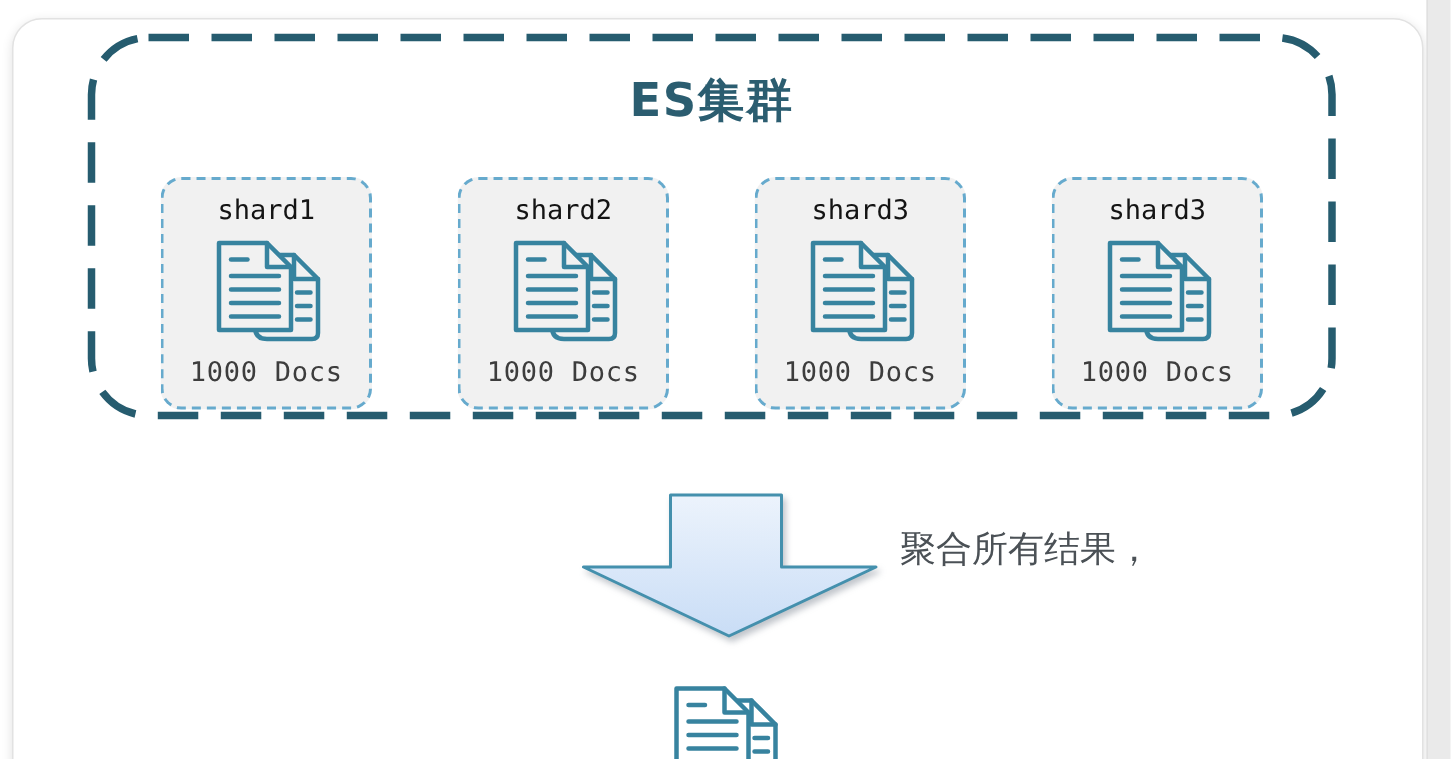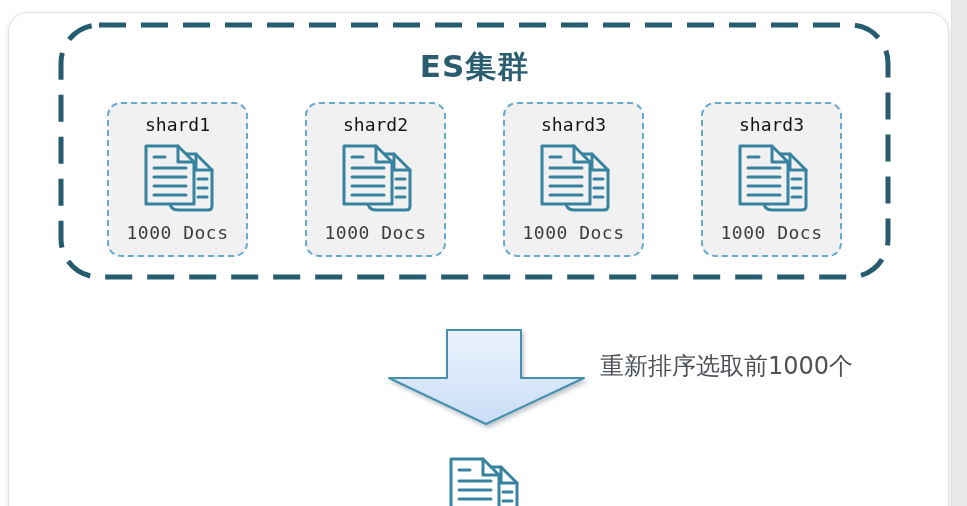--- a/index.html
+++ b/index.html
@@ -28,20 +28,21 @@
   }
   .shard-row{
     position:relative;margin-top:14px;
     display:flex;justify-content:center;gap:57px;
   }
   .shard-box{
     width:141px;height:155px;box-sizing:border-box;
     background:#f1f1f1;border:2px dashed #66aacd;border-radius:14px;
     display:flex;flex-direction:column;align-items:center;justify-content:space-between;
     padding:10px 0 12px;
+    margin-top:16px;
   }
   .mono{font-family:"DejaVu Sans Mono","Liberation Mono",monospace;}
   .shard-name{font-size:18px;color:#141414;}
   .shard-docs{font-size:18px;color:#3d3d3d;letter-spacing:0.5px;}
   .doc-icon{ --page-fill:#f1f1f1; display:block;}
   .result-icon{ --page-fill:#ffffff; }
   .arrow-wrap{
     position:absolute;left:386px;top:327px;width:204px;height:102px;
     filter:drop-shadow(2px 3px 2px rgba(100,110,125,0.40));
   }
@@ -122,21 +123,21 @@
 
     </div>
   </div>
 </div>
 
 <svg class="arrow-wrap" viewBox="0 0 204 102">
   <path d="M61 3 H135 V51 H198 L100 97 L3 51 H61 Z" fill="url(#arrowGrad)" stroke="#4490ad" stroke-width="2" stroke-linejoin="round"></path>
 </svg>
 
 <div class="annotation">
-  <div>重新排序选取前1000个</div>
+  <div>聚合所有结果，</div>
 </div>
 
 <div class="result-icon-wrap">
   <svg class="doc-icon result-icon" width="84" height="76" viewBox="4 0 84 76">
     <use href="#docpages"></use>
   </svg>
 </div>
 
 <div class="scroll-gutter"></div>
 

